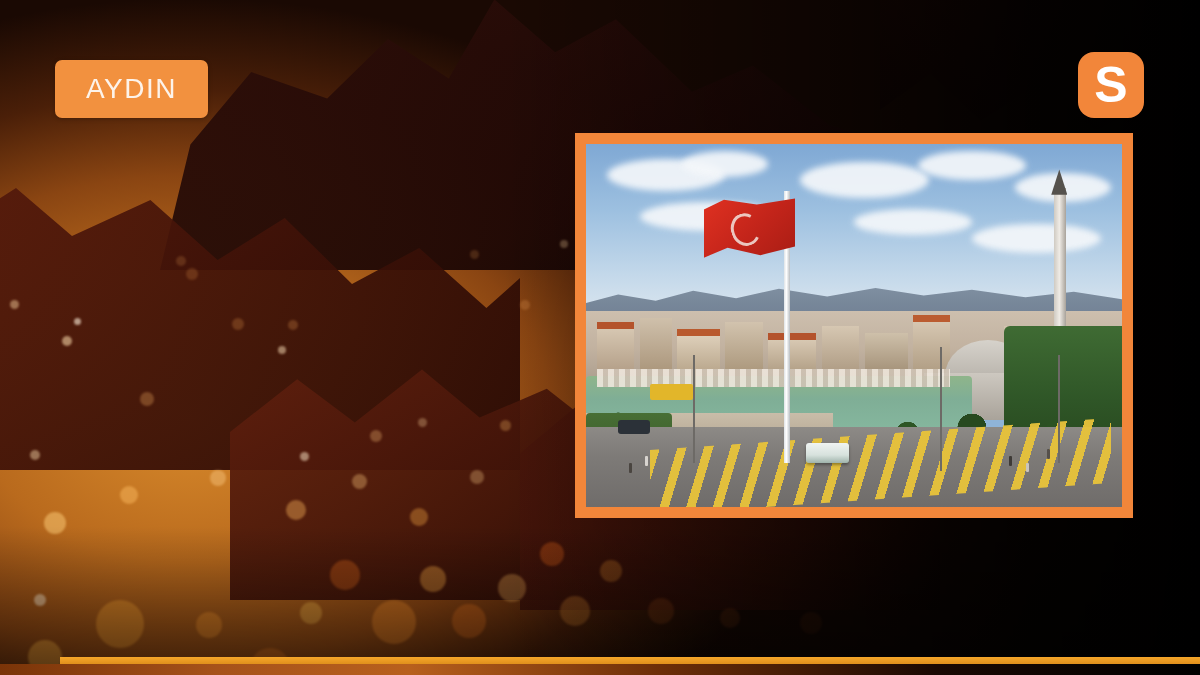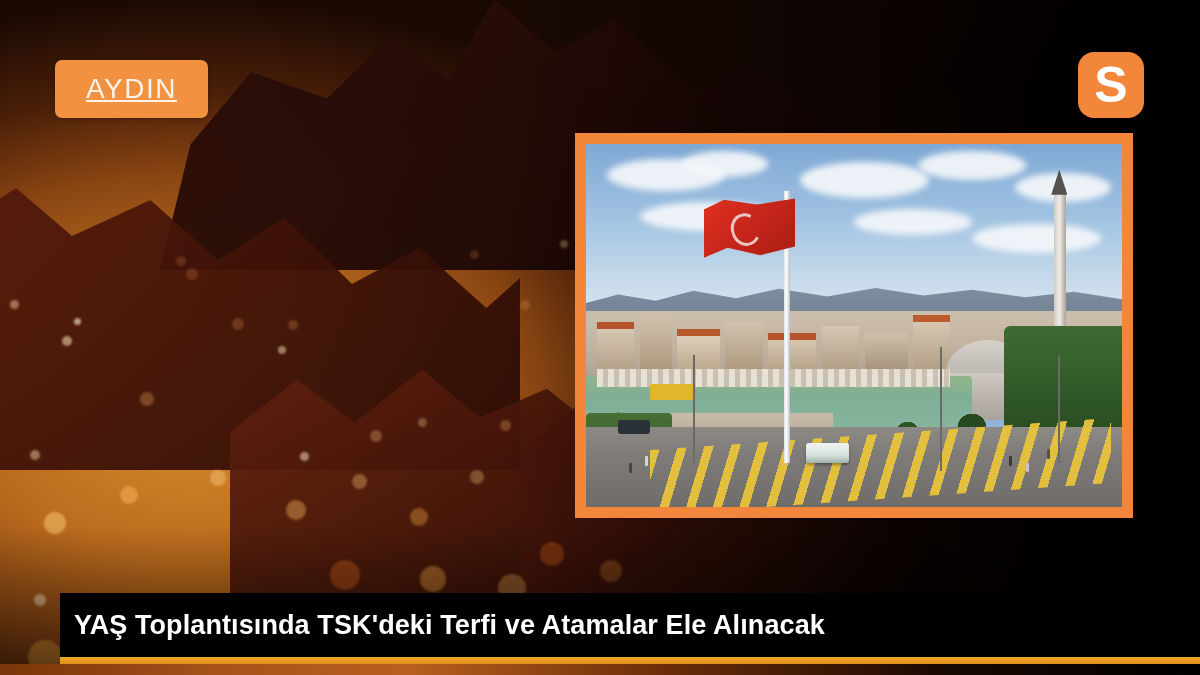--- a/index.html
+++ b/index.html
@@ -82,21 +82,20 @@
     border-radius:7px;
     background:#f2913f;
     display:flex; align-items:center; justify-content:center;
     box-shadow:0 1px 4px rgba(0,0,0,.25);
   }
   #city-badge .label {
     color:#fdf3ea;
     font-size:28px;
     letter-spacing:1.5px;
     font-weight:400;
-    text-decoration:underline;
   }
 
   
   #site-logo {
     position:absolute; left:1078px; top:52px;
     width:66px; height:66px;
     border-radius:16px;
     background:#f2863a;
     display:flex; align-items:center; justify-content:center;
   }
@@ -388,19 +387,16 @@
       <div class="pole" style="left:66%;top:56%;height:34%;"></div>
       <div class="pole" style="left:88%;top:58%;height:30%;"></div>
       <div class="person" style="left:8%;top:88%;height:10px;background:#4a4540;"></div>
       <div class="person" style="left:11%;top:86%;height:10px;background:#d8d4cf;"></div>
       <div class="person" style="left:79%;top:86%;height:10px;background:#3e3a36;"></div>
       <div class="person" style="left:82%;top:88%;height:9px;background:#c9c4be;"></div>
       <div class="person" style="left:86%;top:84%;height:10px;background:#55504b;"></div>
     </div>
   </div>
 
-  <div id="headline-bar">
-    <span class="headline">YAŞ Toplantısında TSK'deki Terfi ve Atamalar Ele Alınacak</span>
-  </div>
   <div id="accent-line"></div>
   <div id="bottom-strip"></div>
 
 </div>
 
 </body></html>

